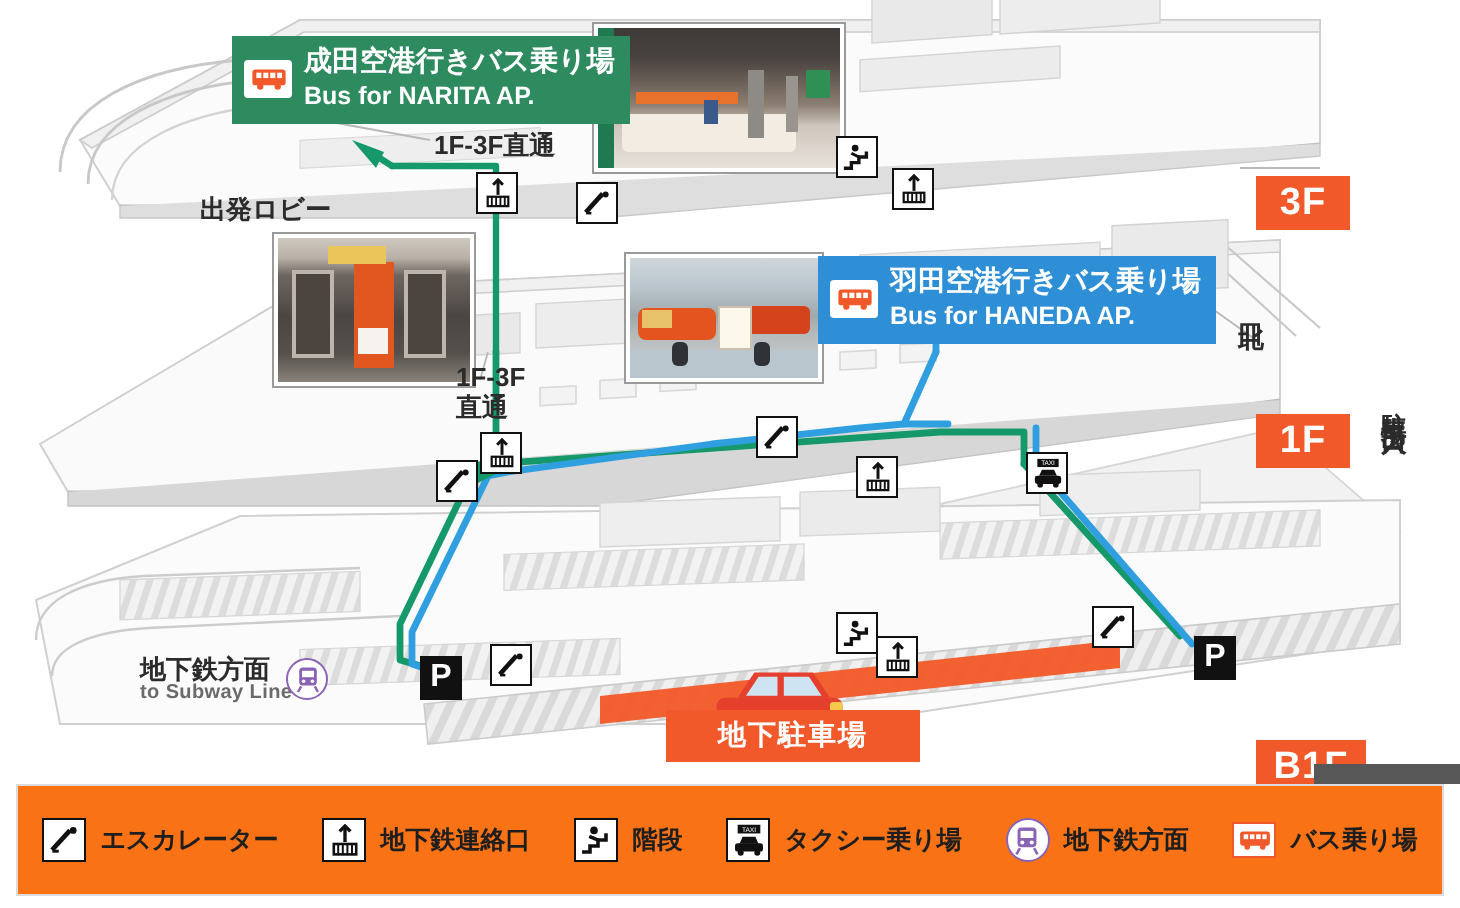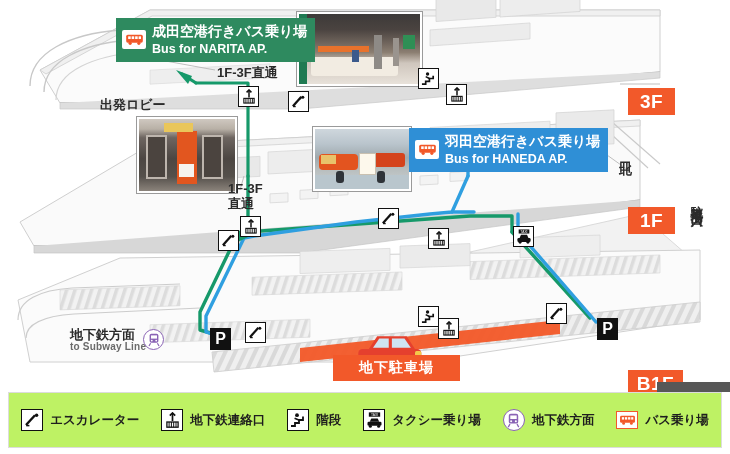--- a/index.html
+++ b/index.html
@@ -109,21 +109,21 @@
 
   
   #zoom-overlay {
     position:absolute; left:657px; top:382px; width:73px; height:72px;
     background:#575757; display:flex; align-items:center; justify-content:center;
   }
 
   
   #legend {
     position:absolute; left:8px; top:392px; width:714px; height:56px;
-    background:#bef264; border:1px solid #dcdcdc;
+    background:#f97316; border:1px solid #dcdcdc;
     display:flex; align-items:center; justify-content:center; gap:22px;
   }
   .legend-item { display:flex; align-items:center; gap:7px; }
   .legend-label { font-size:12.5px; color:#1e1e1e; font-weight:bold; white-space:nowrap; }
   .lg-box { background:#fff; border:1.6px solid #111; width:22px; height:22px;
             display:flex; align-items:center; justify-content:center; flex:0 0 auto; }
   .lg-circle { width:22px;height:22px;border:1.6px solid #8a63b5;border-radius:50%;
                background:#fff;display:flex;align-items:center;justify-content:center;flex:0 0 auto;}
   .lg-busbox { background:#fff; border:1.8px solid #f2592a; width:22px; height:18px;
                display:flex; align-items:center; justify-content:center; flex:0 0 auto; }

